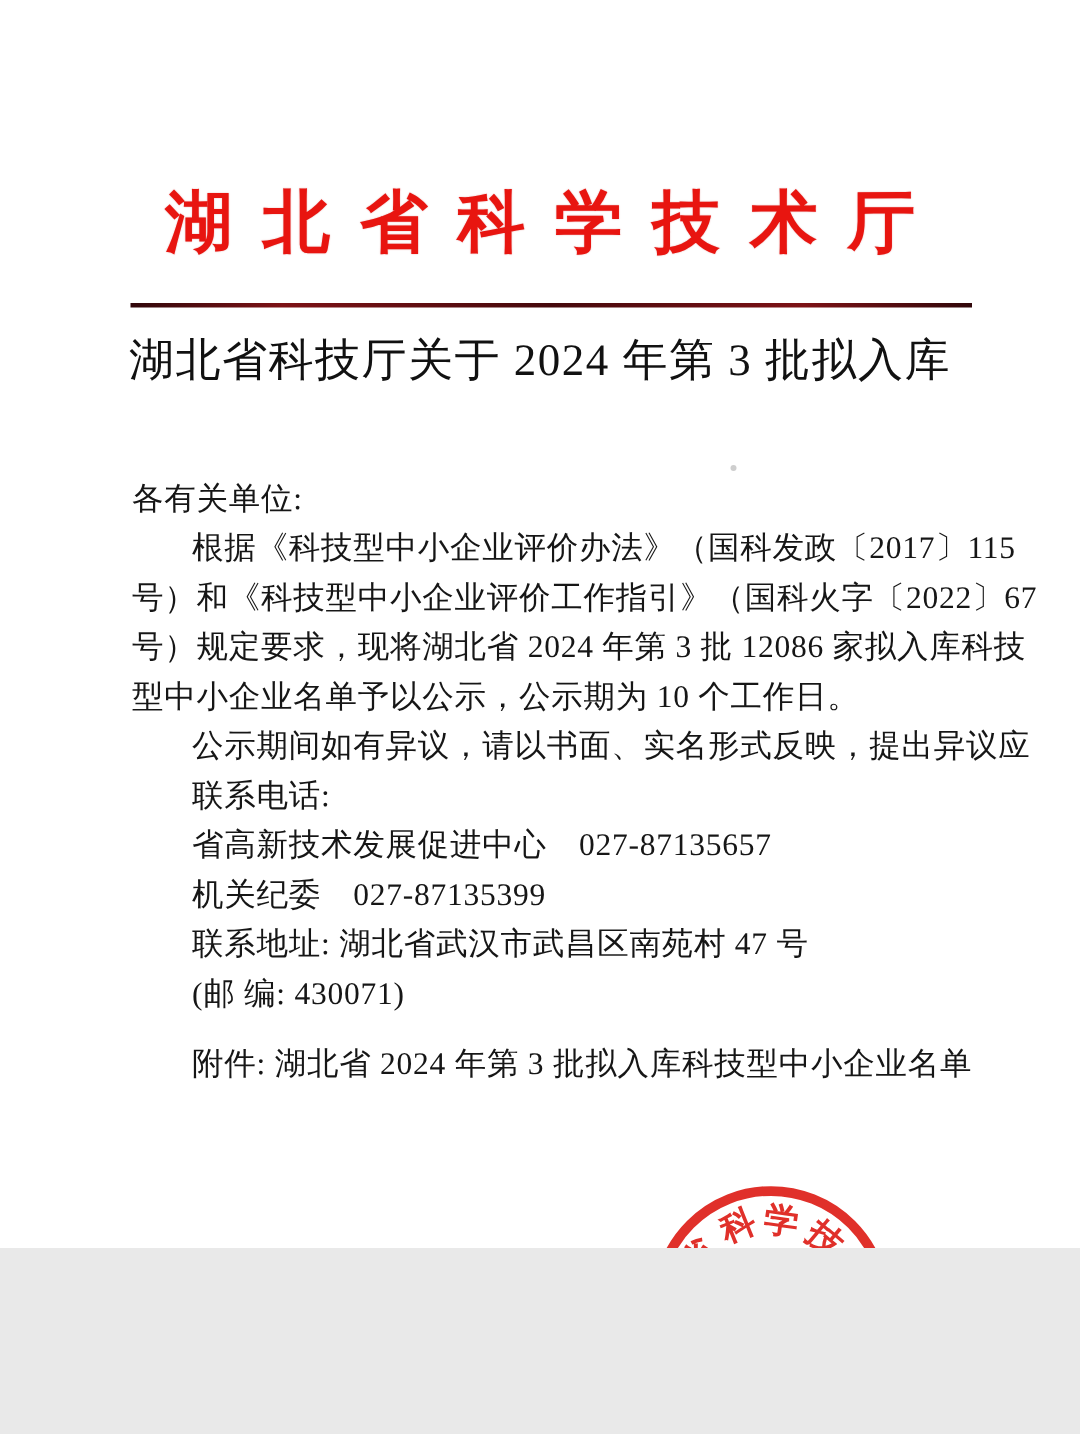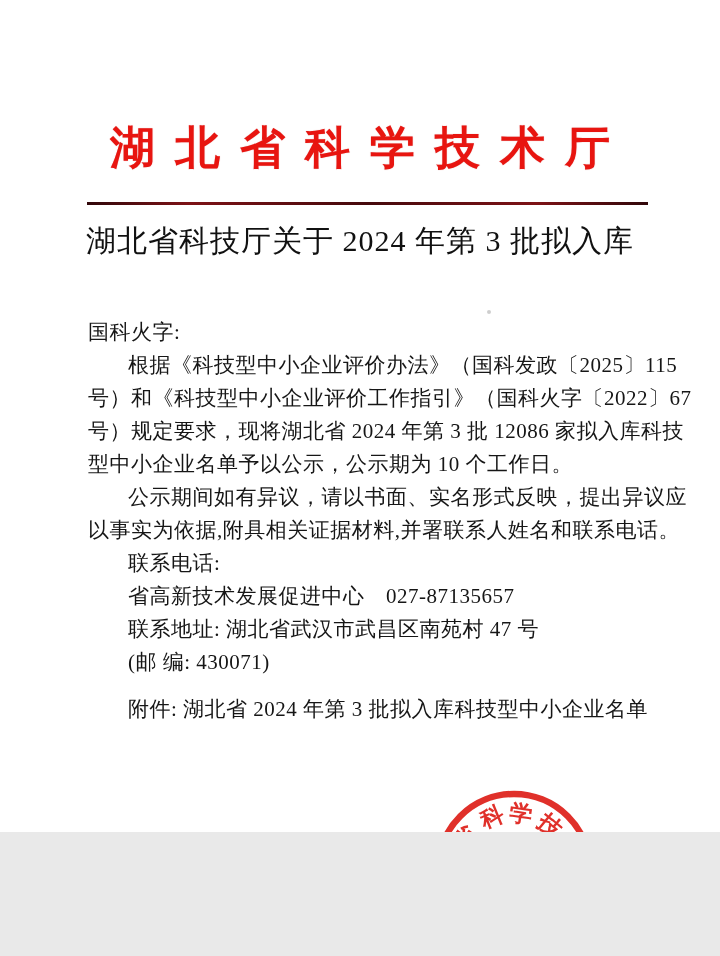--- a/index.html
+++ b/index.html
@@ -78,29 +78,29 @@
 
   <div class="divider"></div>
 
   <div class="doc-title">
     <div>湖北省科技厅关于 2024 年第 3 批拟入库</div>
   </div>
 
   <div class="speck"></div>
 
   <div class="body-block">
-    <div class="line">国科火字:</div>
-    <div class="line indent">根据《科技型中小企业评价办法》（国科发政〔2025〕115</div>
+    <div class="line">各有关单位:</div>
+    <div class="line indent">根据《科技型中小企业评价办法》（国科发政〔2017〕115</div>
     <div class="line">号）和《科技型中小企业评价工作指引》（国科火字〔2022〕67</div>
     <div class="line">号）规定要求，现将湖北省 2024 年第 3 批 12086 家拟入库科技</div>
     <div class="line">型中小企业名单予以公示，公示期为 10 个工作日。</div>
     <div class="line indent">公示期间如有异议，请以书面、实名形式反映，提出异议应</div>
-    <div class="line">以事实为依据,附具相关证据材料,并署联系人姓名和联系电话。</div>
     <div class="line indent">联系电话:</div>
     <div class="line indent">省高新技术发展促进中心　027-87135657</div>
+    <div class="line indent">机关纪委　027-87135399</div>
     <div class="line indent">联系地址: 湖北省武汉市武昌区南苑村 47 号</div>
     <div class="line indent">(邮  编: 430071)</div>
     <div class="line indent attachment">附件: 湖北省 2024 年第 3 批拟入库科技型中小企业名单</div>
   </div>
 
   <div class="sig-block">
     <div class="sig-agency">湖北省科技厅</div>
     <div class="sig-date">2024 年 10 月 10 日</div>
   </div>
 

